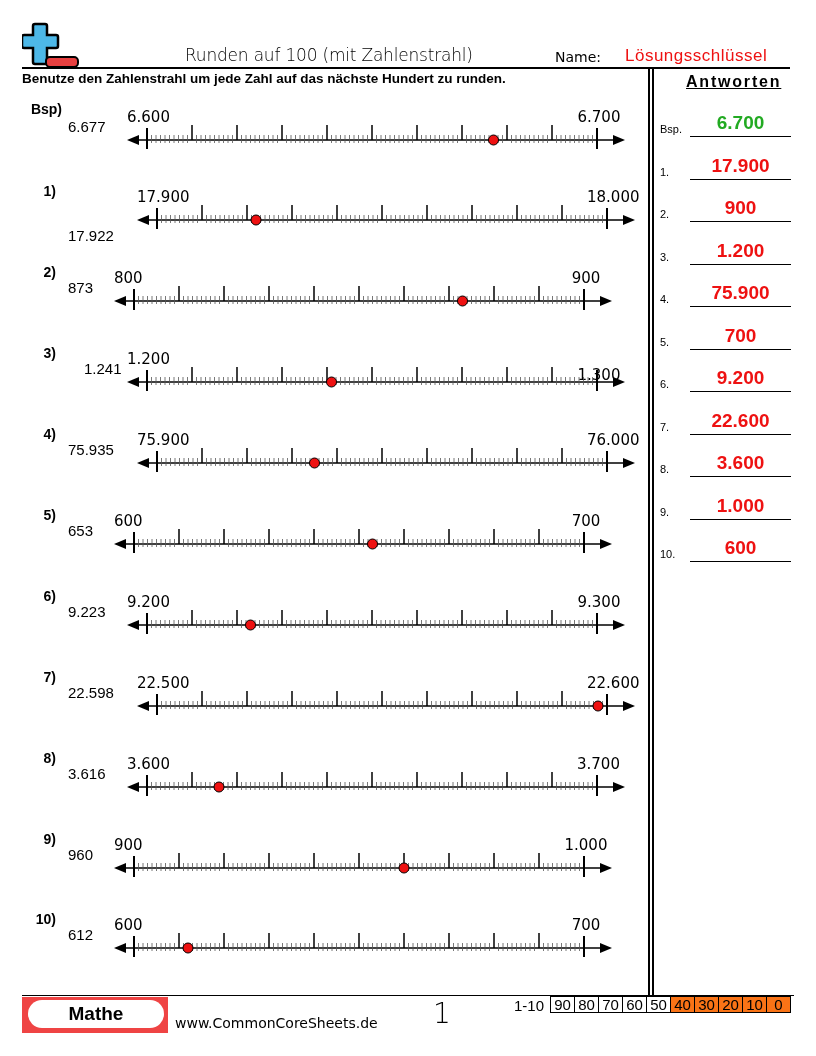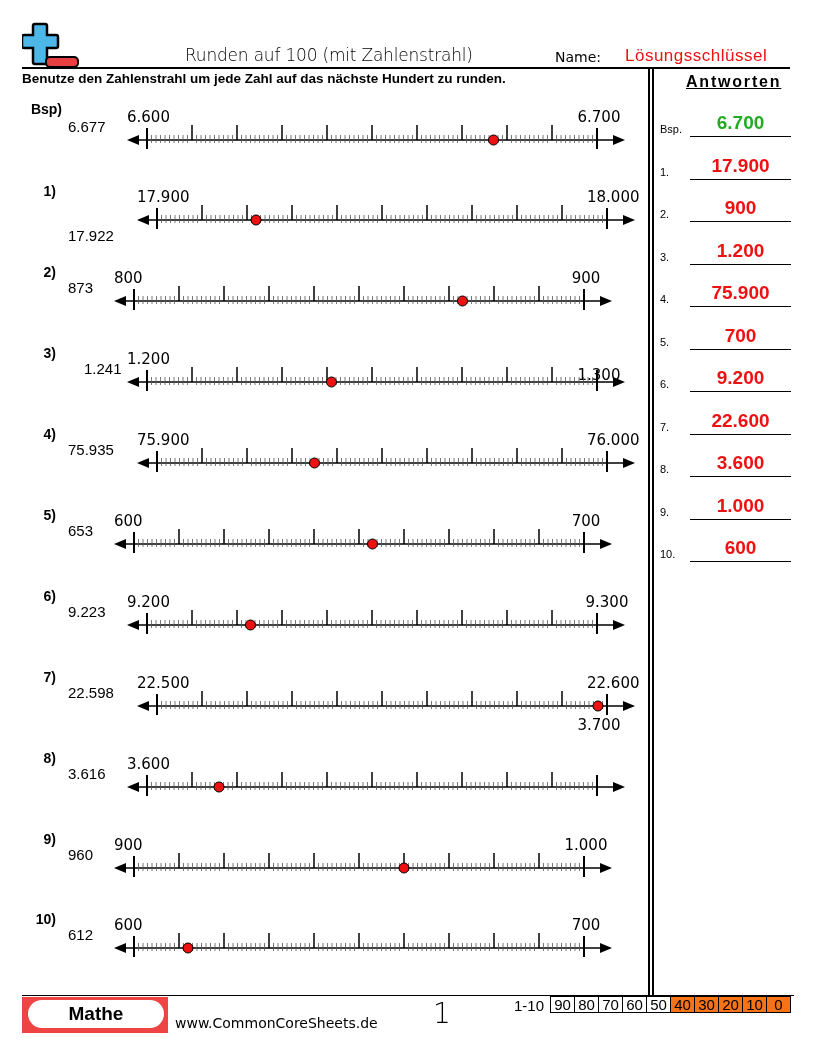--- a/index.html
+++ b/index.html
@@ -728,21 +728,21 @@
         <line x1="575" y1="539" x2="575" y2="547" stroke="#555" stroke-width="0.8"></line>
         <line x1="579.5" y1="539" x2="579.5" y2="547" stroke="#555" stroke-width="0.8"></line>
         <line x1="584" y1="532" x2="584" y2="553" stroke="#000" stroke-width="2"></line>
         <circle cx="372.5" cy="544" r="5" fill="#ee1111" stroke="#000" stroke-width="1"></circle>
       </svg>
     </div>
     <div>
       <div class="abs q-label" style="left: 16px; top: 588px;">6)</div>
       <div class="abs q-num" style="left: 68px; top: 603px;">9.223</div>
       <div class="abs tick-label" style="left: 127px; top: 593px;">9.200</div>
-      <div class="abs tick-label" style="left: 577px; top: 593px; width: 44px; text-align: center; margin-left: 8px;">9.300</div>
+      <div class="abs tick-label" style="left: 577px; top: 593px; width: 44px; text-align: center;">9.300</div>
       <svg class="nl" width="816" height="1056" style="pointer-events: none;">
         <line x1="135" y1="625" x2="615" y2="625" stroke="#000" stroke-width="1.6"></line>
         <polygon points="127,625 139,620 139,630" fill="#000"></polygon>
         <polygon points="625,625 613,620 613,630" fill="#000"></polygon>
         <line x1="147" y1="613" x2="147" y2="634" stroke="#000" stroke-width="2"></line>
         <line x1="151.5" y1="620" x2="151.5" y2="628" stroke="#555" stroke-width="0.8"></line>
         <line x1="156" y1="620" x2="156" y2="628" stroke="#555" stroke-width="0.8"></line>
         <line x1="160.5" y1="620" x2="160.5" y2="628" stroke="#555" stroke-width="0.8"></line>
         <line x1="165" y1="620" x2="165" y2="628" stroke="#555" stroke-width="0.8"></line>
         <line x1="169.5" y1="620" x2="169.5" y2="628" stroke="#555" stroke-width="0.8"></line>
@@ -954,21 +954,21 @@
         <line x1="598" y1="701" x2="598" y2="709" stroke="#555" stroke-width="0.8"></line>
         <line x1="602.5" y1="701" x2="602.5" y2="709" stroke="#555" stroke-width="0.8"></line>
         <line x1="607" y1="694" x2="607" y2="715" stroke="#000" stroke-width="2"></line>
         <circle cx="598" cy="706" r="5" fill="#ee1111" stroke="#000" stroke-width="1"></circle>
       </svg>
     </div>
     <div>
       <div class="abs q-label" style="left: 16px; top: 750px;">8)</div>
       <div class="abs q-num" style="left: 68px; top: 765px;">3.616</div>
       <div class="abs tick-label" style="left: 127px; top: 755px;">3.600</div>
-      <div class="abs tick-label" style="left: 577px; top: 716px; width: 44px; text-align: center;">3.700</div>
+      <div class="abs tick-label" style="left: 577px; top: 755px; width: 44px; ">3.700</div>
       <svg class="nl" width="816" height="1056" style="pointer-events: none;">
         <line x1="135" y1="787" x2="615" y2="787" stroke="#000" stroke-width="1.6"></line>
         <polygon points="127,787 139,782 139,792" fill="#000"></polygon>
         <polygon points="625,787 613,782 613,792" fill="#000"></polygon>
         <line x1="147" y1="775" x2="147" y2="796" stroke="#000" stroke-width="2"></line>
         <line x1="151.5" y1="782" x2="151.5" y2="790" stroke="#555" stroke-width="0.8"></line>
         <line x1="156" y1="782" x2="156" y2="790" stroke="#555" stroke-width="0.8"></line>
         <line x1="160.5" y1="782" x2="160.5" y2="790" stroke="#555" stroke-width="0.8"></line>
         <line x1="165" y1="782" x2="165" y2="790" stroke="#555" stroke-width="0.8"></line>
         <line x1="169.5" y1="782" x2="169.5" y2="790" stroke="#555" stroke-width="0.8"></line>

